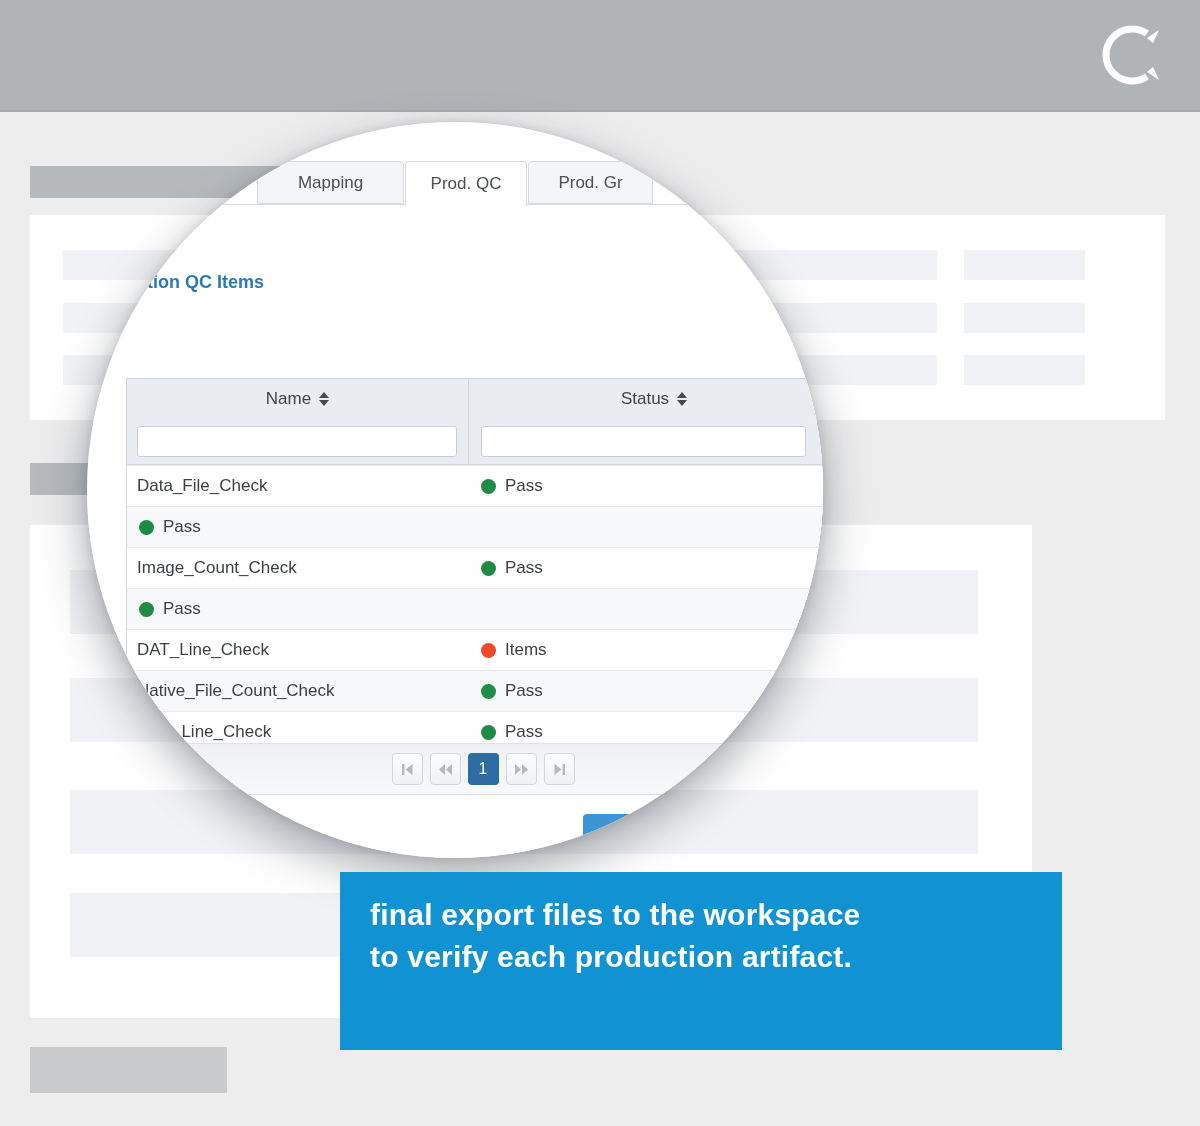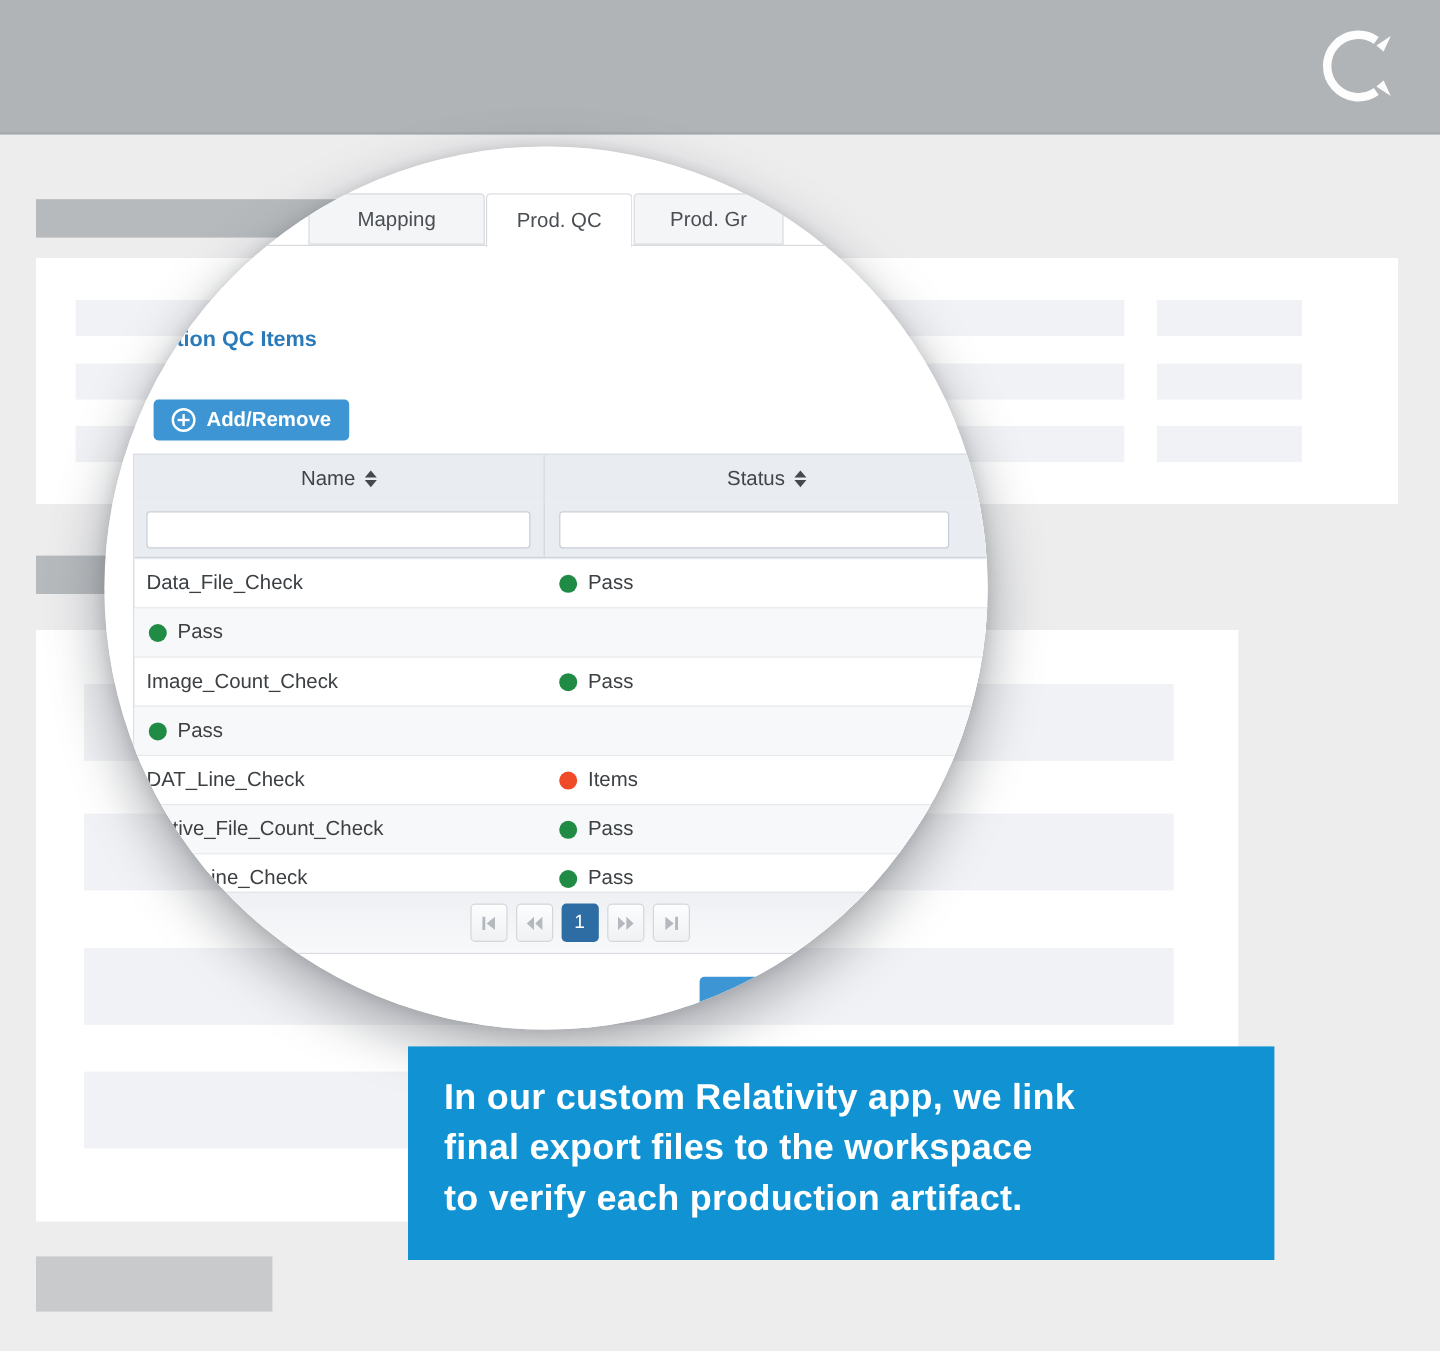--- a/index.html
+++ b/index.html
@@ -54,21 +54,21 @@
   .add-remove{position:absolute;left:41px;top:211px;height:34px;
     padding:0 15px;display:flex;align-items:center;gap:9px;background:#3d96d3;
     border:none;border-radius:4px;color:#fff;font-size:17px;font-weight:bold;
     cursor:pointer;font-family:inherit;}
   .plus-ico{width:16px;height:16px;border:2px solid #fff;border-radius:50%;
     position:relative;display:inline-block;}
   .plus-ico::before,.plus-ico::after{content:"";position:absolute;background:#fff;}
   .plus-ico::before{left:7px;top:3px;width:2px;height:10px;}
   .plus-ico::after{left:3px;top:7px;width:10px;height:2px;}
   
-  .qc-table{position:absolute;left:24px;top:256px;width:712px;
+  .qc-table{position:absolute;left:39px;top:256px;width:712px;
     border:1px solid #d2d6dc;box-sizing:content-box;background:#fff;}
   .t-row{display:grid;grid-template-columns:342px 370px;}
   .th{height:40px;background:#e9ecf1;display:flex;align-items:center;
     justify-content:center;font-size:17px;color:#41454b;cursor:pointer;}
   .th:first-child{border-right:1px solid #d2d6dc;}
   .sort-arrows{display:inline-flex;flex-direction:column;gap:2px;margin-left:8px;}
   .sort-arrows i{width:0;height:0;border-left:5px solid transparent;
     border-right:5px solid transparent;display:block;}
   .sort-arrows .up{border-bottom:6px solid #45494e;}
   .sort-arrows .down{border-top:6px solid #45494e;}
@@ -138,24 +138,20 @@
   <div class="mag-shadow"></div>
   <div class="magnifier">
 
     <div class="tab-hairline"></div>
     <div class="tab tab-mapping">Mapping</div>
     <div class="tab active tab-prodqc">Prod. QC</div>
     <div class="tab tab-prodgr">Prod. Gr</div>
 
     <div class="mag-title">Production QC Items</div>
 
-    <button class="add-remove">
-      <span class="plus-ico"></span>
-      <span>Add/Remove</span>
-    </button>
 
     <div class="qc-table">
       <div class="t-row">
         <div class="th">
           <span>Name</span>
           <span class="sort-arrows">
               <i class="up"></i>
               <i class="down"></i>
             </span>
         </div>
@@ -269,19 +265,18 @@
             <rect x="11.6" y="3" width="2.4" height="11"></rect>
           </svg>
       </button>
     </div>
 
     <button class="run-btn">Run</button>
   </div>
 
   <div class="callout">
     <div class="lines">
-      <div>In our custom Relativity app, we link</div>
       <div>final export files to the workspace</div>
       <div>to verify each production artifact.</div>
     </div>
   </div>
 
 </div>
 
 </body></html>

